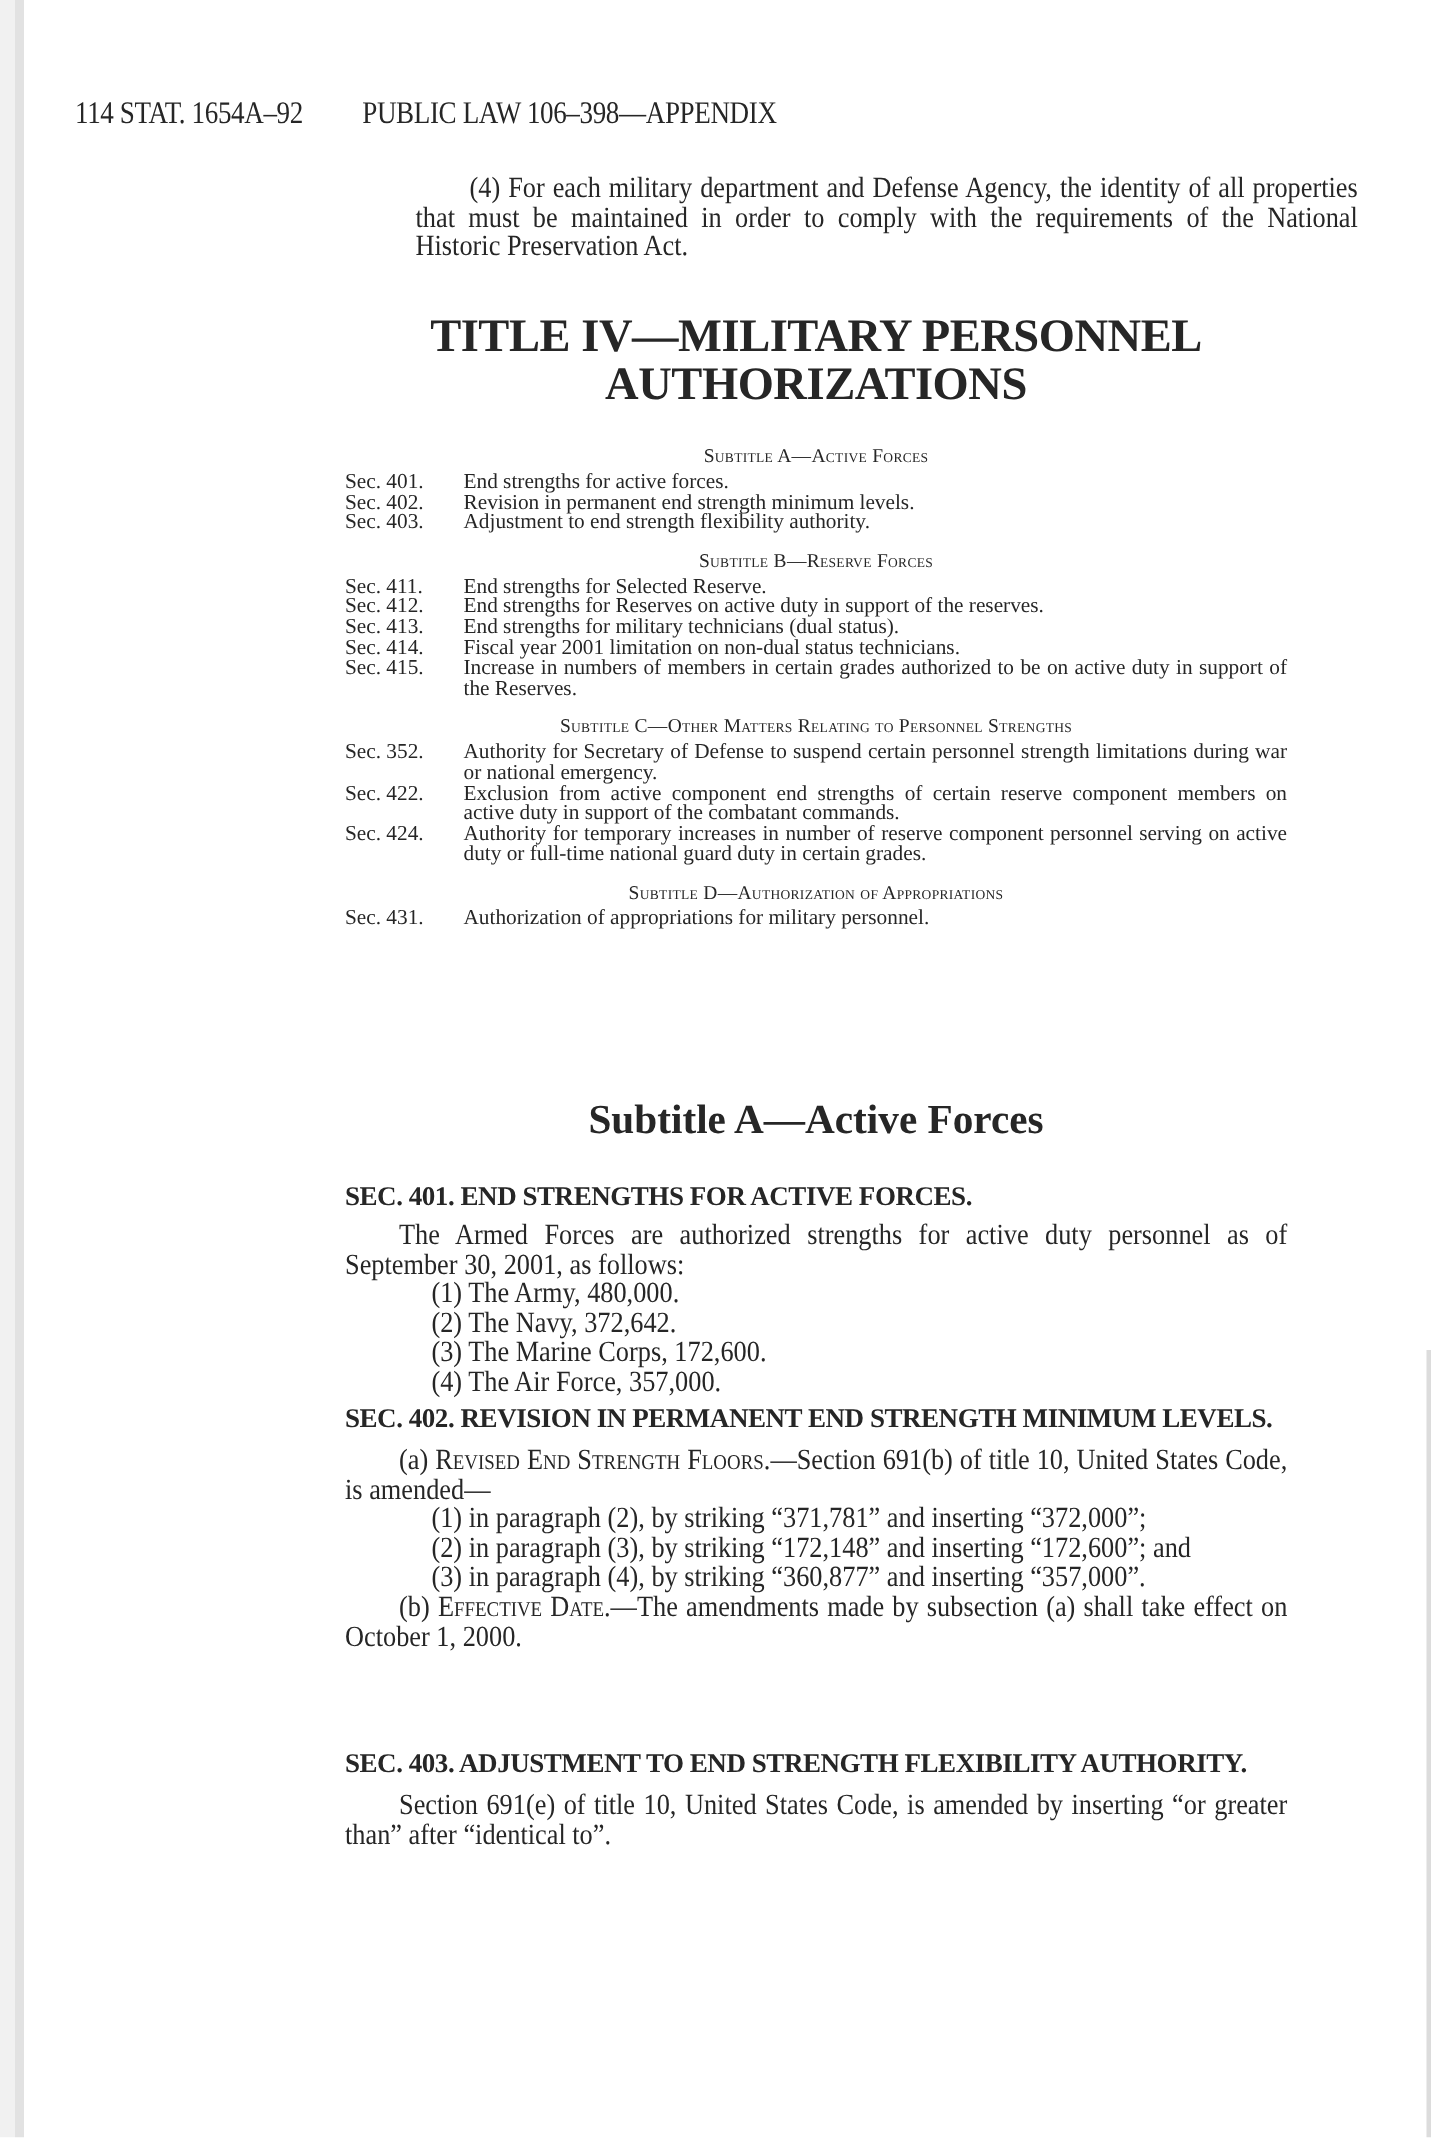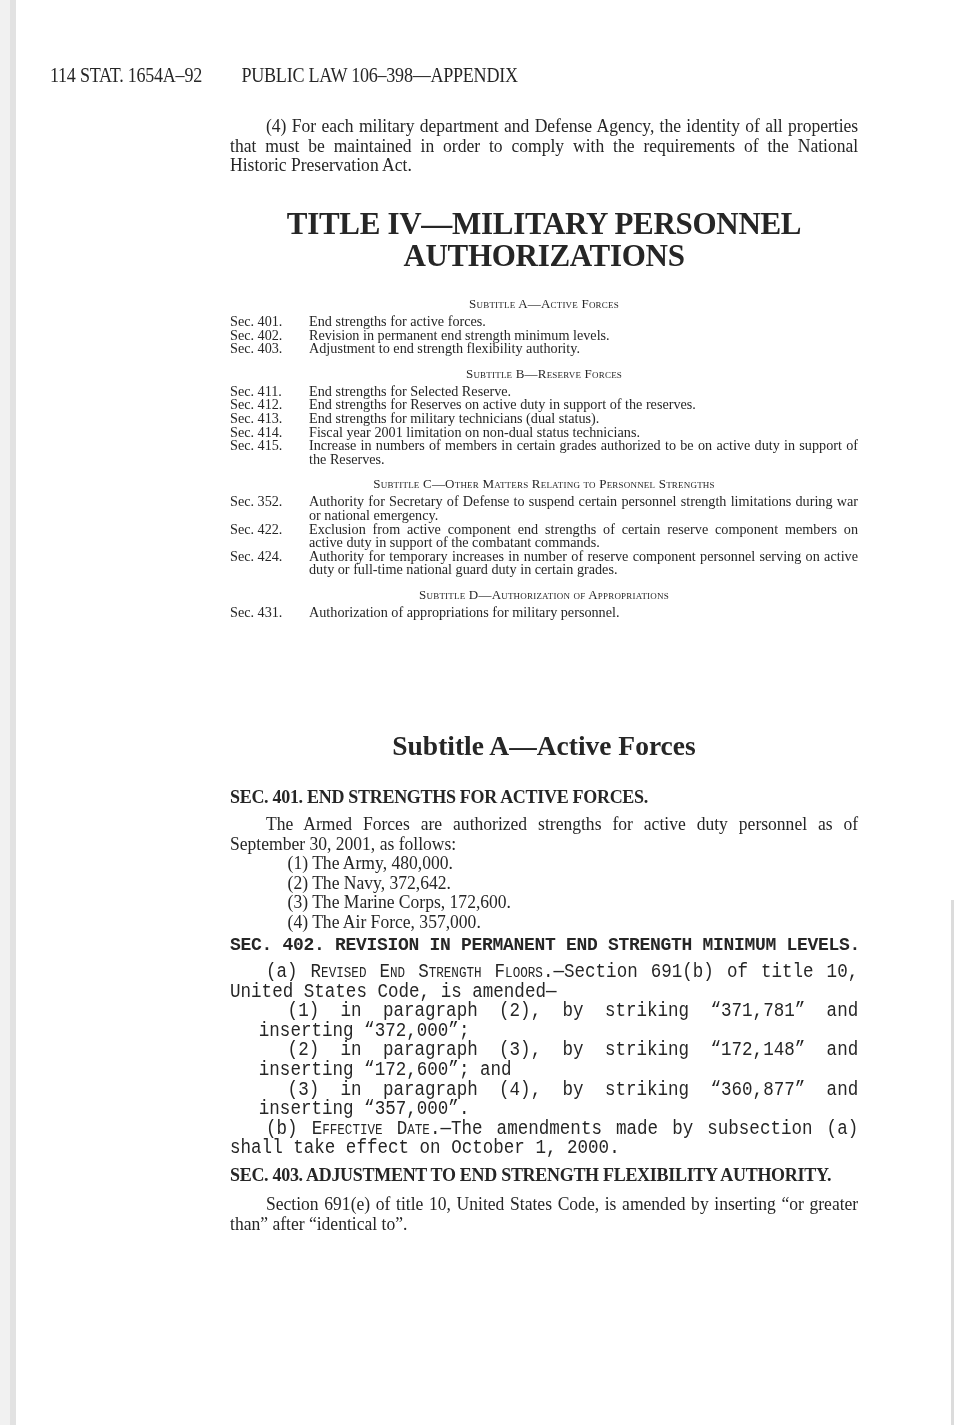--- a/index.html
+++ b/index.html
@@ -73,21 +73,21 @@
 <body>
 
 <div class="edge-left"></div>
 <div class="edge-left-dark"></div>
 <div class="edge-right"></div>
 
 <div class="running-head">
   <span class="stat">114 STAT. 1654A–92</span><span class="law">PUBLIC LAW 106–398—APPENDIX</span>
 </div>
 
-<div class="col" style="top:116px;">
+<div class="col" style="top:116px;margin-left:47px;">
   <div class="cond">
     <p class="para">(4) For each military department and Defense Agency, the identity of all properties that must be maintained in order to comply with the requirements of the National Historic Preservation Act.</p>
   </div>
 </div>
 
 <div class="title-iv">
   <div>TITLE IV—MILITARY PERSONNEL</div>
   <div>AUTHORIZATIONS</div>
 </div>
 
@@ -167,21 +167,21 @@
   <div style="height:6px"></div>
   <div class="cond">
     <p class="para">The Armed Forces are authorized strengths for active duty personnel as of September 30, 2001, as follows:</p>
     <p class="list-item">(1) The Army, 480,000.</p>
     <p class="list-item">(2) The Navy, 372,642.</p>
     <p class="list-item">(3) The Marine Corps, 172,600.</p>
     <p class="list-item">(4) The Air Force, 357,000.</p>
   </div>
 </div>
 
-<div class="col" style="top:935px;font-family:Liberation Mono, monospace;">
+<div class="col" style="top:935px;">
   <p class="sec-head">SEC. 402. REVISION IN PERMANENT END STRENGTH MINIMUM LEVELS.</p>
   <div style="height:8px"></div>
   <div class="cond">
     <p class="para"><span>(a)</span> <span class="sc">Revised End Strength Floors.</span><span>—Section 691(b) of title 10, United States Code, is amended—</span></p>
     <p class="hang">(1) in paragraph (2), by striking “371,781” and inserting “372,000”;</p>
     <p class="hang">(2) in paragraph (3), by striking “172,148” and inserting “172,600”; and</p>
     <p class="hang">(3) in paragraph (4), by striking “360,877” and inserting “357,000”.</p>
     <p class="para"><span>(b)</span> <span class="sc">Effective Date.</span><span>—The amendments made by subsection (a) shall take effect on October 1, 2000.</span></p>
   </div>
 </div>

